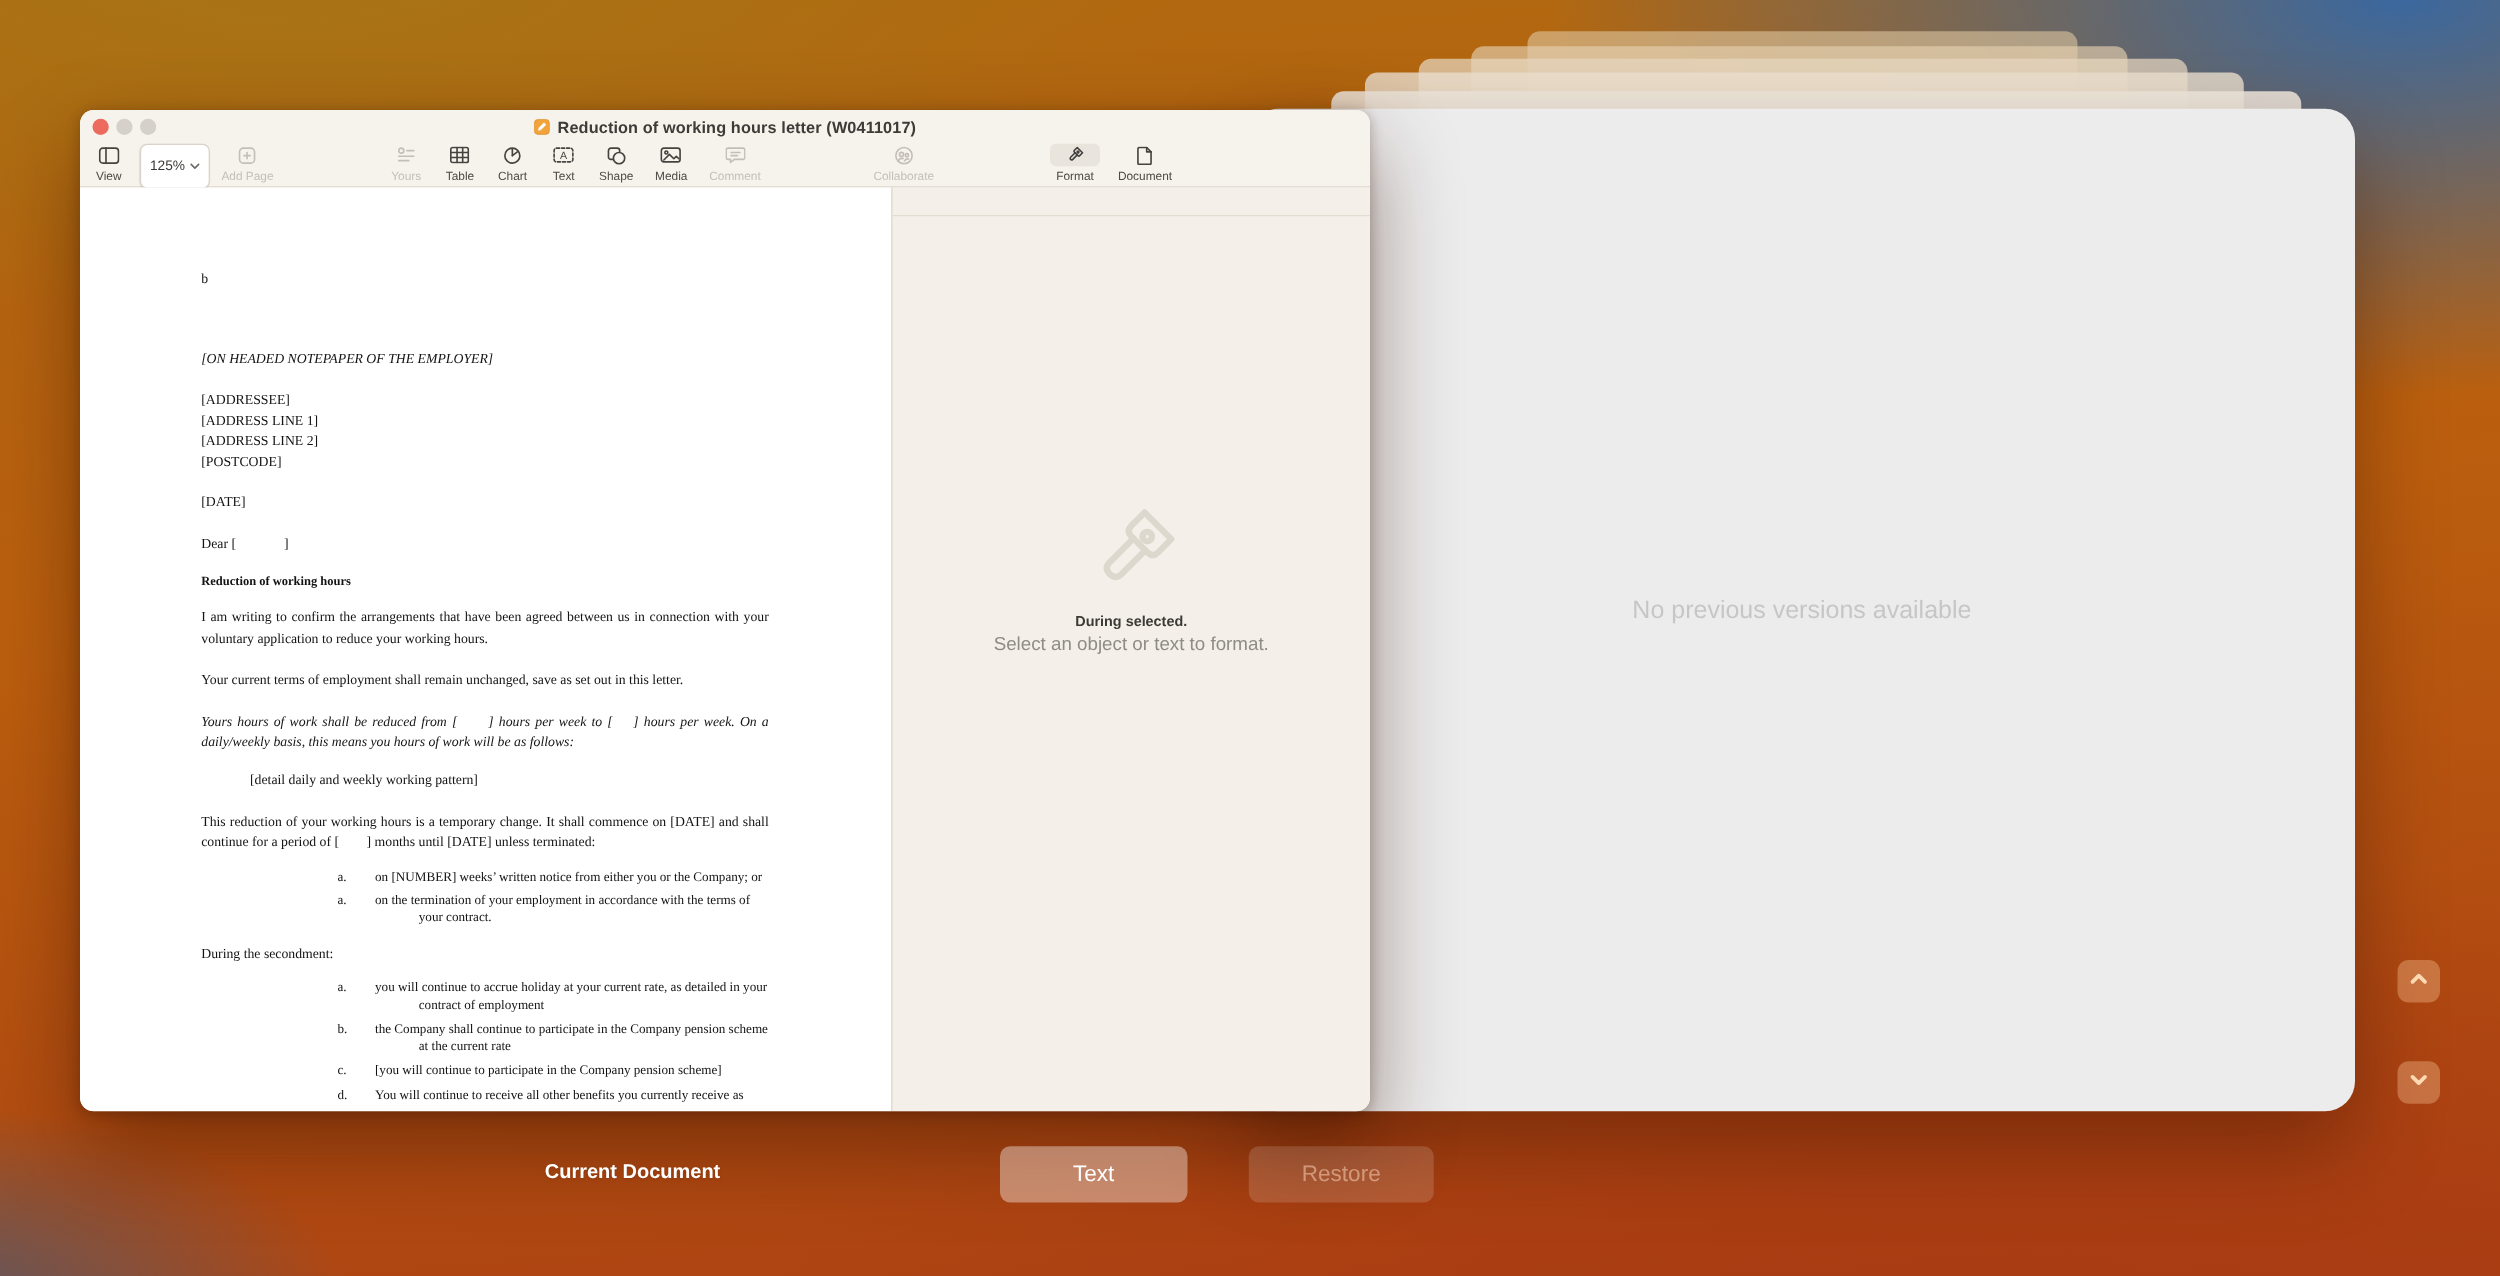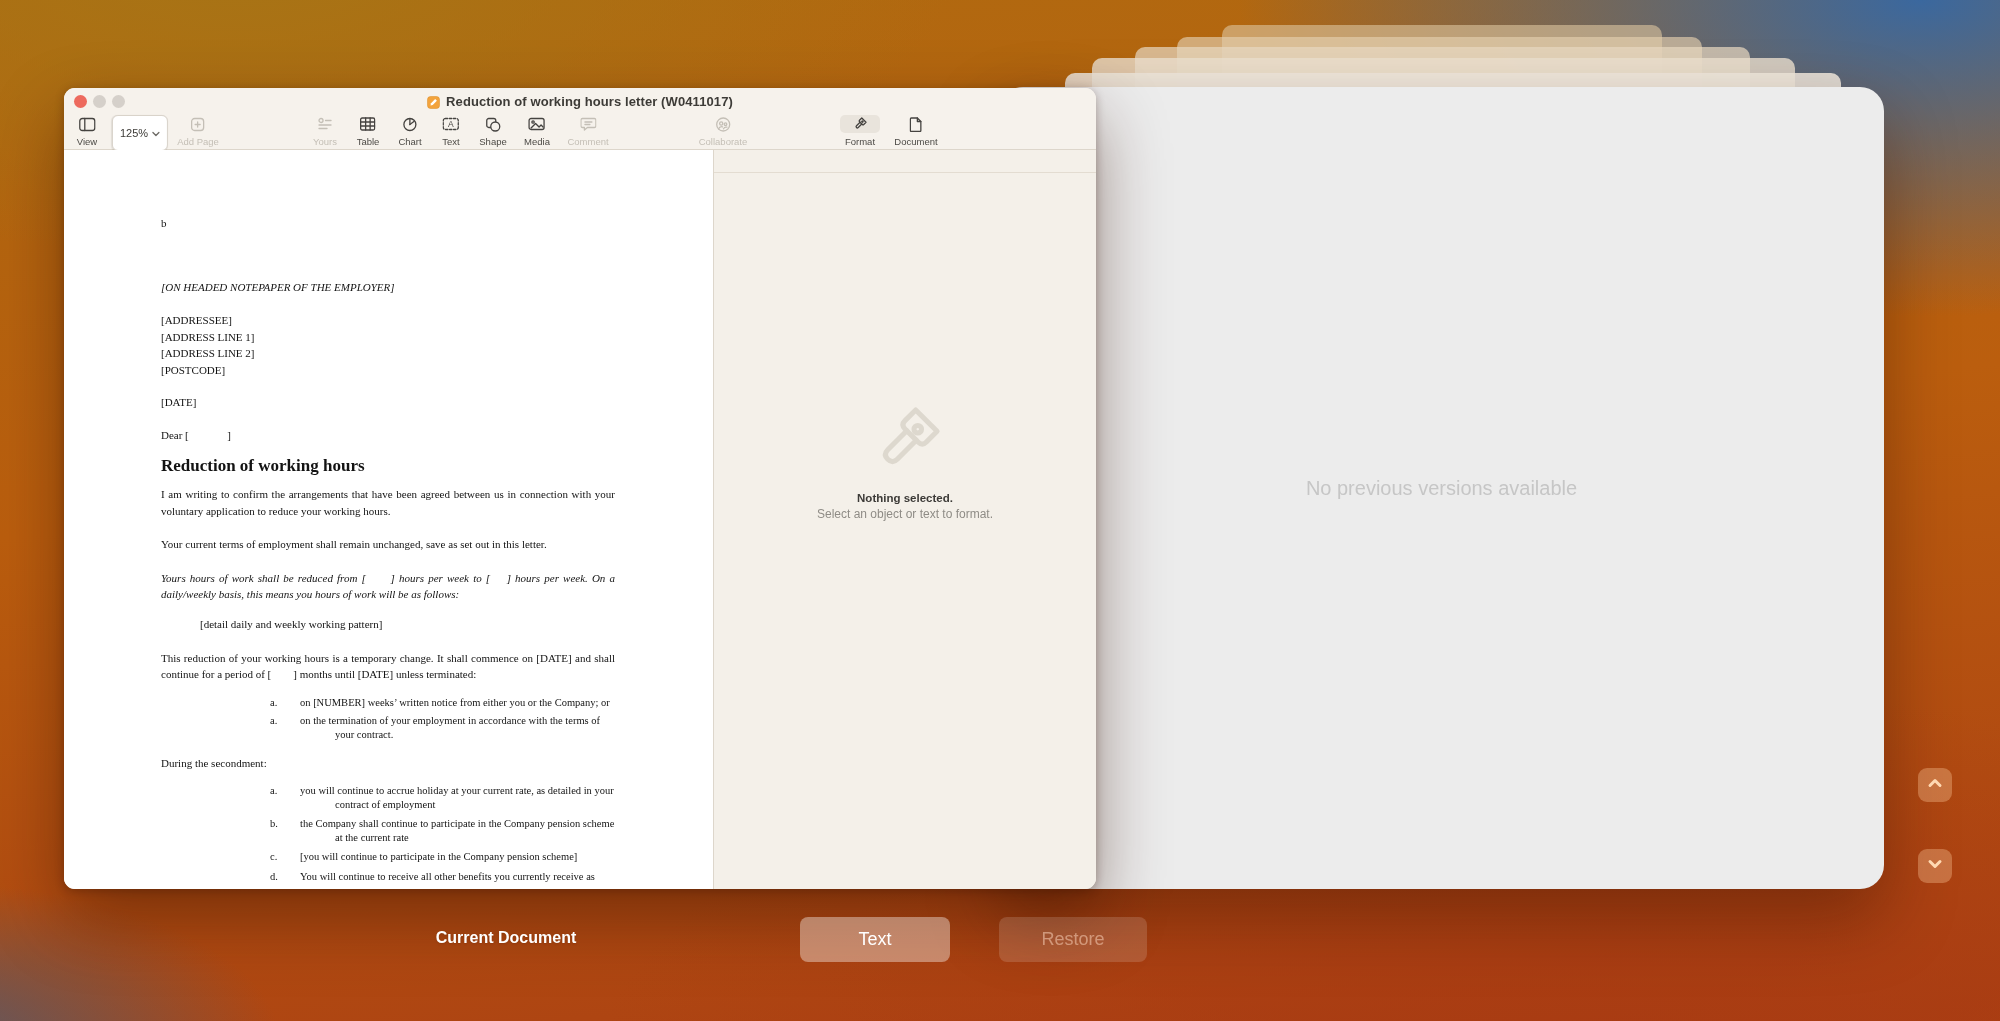--- a/index.html
+++ b/index.html
@@ -44,40 +44,40 @@
 
   .win-body { display:flex; height:739px; }
   .doc-page { width:649px; background:var(--page_white,#fff); overflow:hidden; position:relative; }
   .doc-inner { padding:0 98px 0 97px; font-family:"Liberation Serif", serif; color:#131313; }
 
   .l-b            { margin-top:66px;  font-size:11px; line-height:14px; }
   .l-notepaper    { margin-top:50px;  font-size:11px; line-height:14px; font-style:italic; }
   .addr-block     { margin-top:18px;  font-size:11px; line-height:16.5px; }
   .l-date         { margin-top:17px;  font-size:11px; line-height:14px; }
   .l-salutation   { margin-top:19px;  font-size:11px; line-height:14px; white-space:pre-wrap; }
-  .l-heading      { margin-top:17px;  font-size:17px; line-height:14px; font-weight:700; }
+  .l-heading      { margin-top:17px;  font-size:10px; line-height:14px; font-weight:700; }
   .para           { font-size:11px; line-height:16.5px; text-align:justify; }
   .p1 { margin-top:13px; } .p2 { margin-top:17px; text-align:left; } .p3 { margin-top:17px;font-style:italic; }
   .l-pattern      { margin-top:14px; font-size:11px; line-height:14px; padding-left:39px; }
   .p4 { margin-top:19px; }
   .term-list      { margin-top:13px; margin-left:109px; }
   .term-list .li  { display:flex; font-size:10.5px; line-height:13.5px; margin-bottom:5px; }
   .li .marker     { width:30px; flex:0 0 auto; }
   .li .litext     { width:315px; padding-left:35px; text-indent:-35px; }
   .l-secondment   { margin-top:15px; font-size:11px; line-height:14px; }
   .sec-list       { margin-top:14px; margin-left:109px; }
   .sec-list .li   { display:flex; font-size:10.5px; line-height:13.5px; margin-bottom:6px; }
 
   .inspector { flex:1; background:#f4f0e9; border-left:1px solid #ddd6cb; position:relative; }
   .inspector::before { content:""; position:absolute; left:0; right:0; top:22px; height:1px; background:#e3dcd1; }
   .insp-center { position:absolute; left:0; right:0; top:250px; display:flex; flex-direction:column; align-items:center; }
   .brush-big { width:84px; height:84px; }
   .brush-big svg { stroke:#ddd8ce; fill:none; stroke-width:6; stroke-linejoin:round; stroke-linecap:round; }
   .insp-title { margin-top:8px; font-size:11.5px; font-weight:700; color:#3c3a37; }
-  .insp-sub { margin-top:3px; font-size:12px; color:#8f8c86; }
+  .insp-sub { margin-top:3px; font-size:15px; color:#8f8c86; }
 
   
   .sheet { position:absolute; height:90px; border-radius:10px 10px 0 0; }
   .s1 { left:1222px; top:25px; width:440px; background:rgba(222,198,160,.60); }
   .s2 { left:1177px; top:37px; width:525px; background:rgba(227,207,175,.66); }
   .s3 { left:1135px; top:47px; width:615px; background:rgba(232,216,192,.72); }
   .s4 { left:1092px; top:58px; width:703px; background:rgba(236,225,208,.80); }
   .s5 { left:1065px; top:73px; width:776px; background:rgba(240,233,222,.88); }
   .version-panel {
     position:absolute; left:999px; top:87px; width:885px; height:802px;
@@ -329,21 +329,21 @@
       <div class="insp-center">
         <span class="brush-big">
           <svg width="84" height="84" viewBox="0 0 100 100">
               <g transform="rotate(45 50 50)">
                 <path d="M32 14 h36 v18 q0 7 -7 7 h-22 q-7 0 -7 -7 z"></path>
                 <circle cx="50" cy="28.5" r="4.5"></circle>
                 <path d="M42 39 v32 q0 8 8 8 q8 0 8 -8 v-32"></path>
               </g>
             </svg>
         </span>
-        <div class="insp-title">Nothing selected.</div>
+        <div class="insp-title">During selected.</div>
         <div class="insp-sub">Select an object or text to format.</div>
       </div>
     </div>
   </div>
 </div>
 
 <div class="current-label">Current Document</div>
 <button class="btn btn-done">Text</button>
 <button class="btn btn-restore">Restore</button>
 

